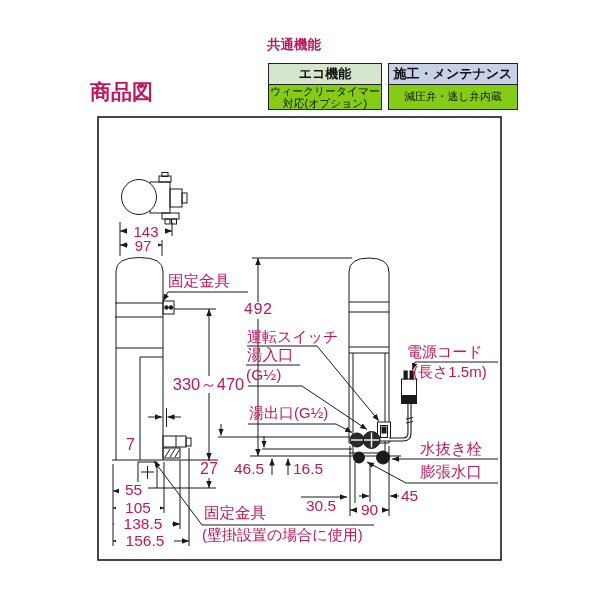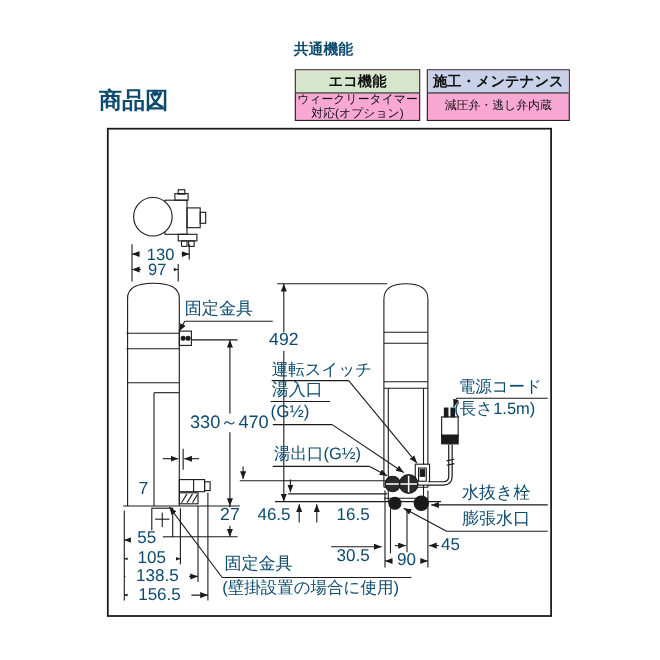--- a/index.html
+++ b/index.html
@@ -1,24 +1,24 @@
 <!DOCTYPE html>
 <html><head>
 <meta charset="utf-8">
 <style>
   html,body{margin:0;padding:0;background:#fff;}
   #stage{position:relative;width:600px;height:600px;background:#fff;overflow:hidden;
          font-family:"Liberation Sans","DejaVu Sans",sans-serif;color:#111;}
   #lineart{position:absolute;left:0;top:0;z-index:1;}
-  .txt{position:absolute;z-index:2;line-height:1.05;white-space:nowrap;color:#0c4a6e;}
+  .txt{position:absolute;z-index:2;line-height:1.05;white-space:nowrap;color:#be185d;}
   .ctr{text-align:center;}
   .wbg{background:#fff;}
   .b{font-weight:bold;}
   
-  .fbox{position:absolute;z-index:2;border:1.3px solid #222;background:#f9a8d4;}
+  .fbox{position:absolute;z-index:2;border:1.3px solid #222;background:#84cc16;}
   .fbox .hd{border-bottom:1.3px solid #222;font-weight:bold;font-size:13px;
             text-align:center;line-height:20px;height:20px;}
   .fbox .bd{font-size:10.8px;text-align:center;padding-top:1px;line-height:11.5px;}
   .model{border-bottom:1.6px solid #111;padding:0 3px 2px 1px;}
 </style>
 </head>
 <body>
 
 <div id="stage">
 
@@ -189,41 +189,41 @@
   </div>
 
   <div class="fbox" style="left:388px;top:63px;width:128px;height:45px;">
     <div class="hd" style="background:#c9d1e8">施工・メンテナンス</div>
     <div class="bd" style="line-height:21px;">減圧弁・逃し弁内蔵</div>
   </div>
 
   <div class="txt b" style="left:90px;top:81px;font-size:21px;">商品図</div>
 
 
-  <div class="txt ctr wbg" style="left:127px;top:224px;width:38px;font-size:15px;">130</div>
+  <div class="txt ctr wbg" style="left:127px;top:224px;width:38px;font-size:15px;">143</div>
   <div class="txt ctr wbg" style="left:128px;top:238px;width:30px;font-size:15px;">97</div>
-  <div class="txt ctr wbg" style="left:241px;top:302px;width:34px;font-size:16px;">492</div>
+  <div class="txt ctr wbg" style="left:241px;top:302px;width:34px;font-size:16px;font-family:Liberation Mono, monospace;">492</div>
   <div class="txt ctr wbg" style="left:169px;top:376px;width:79px;font-size:16.5px;">330～470</div>
   <div class="txt" style="left:126px;top:437px;font-size:16px;">7</div>
   <div class="txt ctr wbg" style="left:196px;top:461px;width:26px;font-size:16px;">27</div>
   <div class="txt" style="left:234px;top:461px;font-size:15.5px;">46.5</div>
-  <div class="txt" style="left:306px;top:461px;font-size:15.5px;">16.5</div>
+  <div class="txt" style="left:293px;top:461px;font-size:15.5px;">16.5</div>
   <div class="txt ctr wbg" style="left:119px;top:482px;width:29px;font-size:15.5px;">55</div>
   <div class="txt ctr wbg" style="left:116px;top:500px;width:44px;font-size:15.5px;">105</div>
   <div class="txt ctr wbg" style="left:114px;top:516px;width:58px;font-size:15.5px;">138.5</div>
   <div class="txt ctr wbg" style="left:116px;top:533px;width:58px;font-size:15.5px;">156.5</div>
   <div class="txt" style="left:306px;top:498px;font-size:15.5px;">30.5</div>
   <div class="txt ctr wbg" style="left:369px;top:488px;width:21px;font-size:15.5px;margin-left:30px;">45</div>
   <div class="txt ctr wbg" style="left:357px;top:502px;width:25px;font-size:15.5px;">90</div>
 
   <div class="txt" style="left:168px;top:273px;font-size:15.5px;">固定金具</div>
   <div class="txt" style="left:247px;top:329px;font-size:15px;">運転スイッチ</div>
   <div class="txt" style="left:247px;top:347px;font-size:15.5px;">湯入口</div>
   <div class="txt" style="left:246px;top:367px;font-size:15.5px;">(G½)</div>
   <div class="txt" style="left:249px;top:405px;font-size:15px;text-align:right;">湯出口(G½)</div>
-  <div class="txt" style="left:417px;top:344px;font-size:15px;">電源コード</div>
+  <div class="txt" style="left:407px;top:344px;font-size:15px;">電源コード</div>
   <div class="txt" style="left:413px;top:364px;font-size:15px;">(長さ1.5m)</div>
   <div class="txt" style="left:420px;top:441px;font-size:15.5px;">水抜き栓</div>
   <div class="txt" style="left:420px;top:464px;font-size:15.5px;">膨張水口</div>
   <div class="txt" style="left:204px;top:505px;font-size:15.5px;">固定金具</div>
   <div class="txt" style="left:202px;top:527px;font-size:15px;">(壁掛設置の場合に使用)</div>
 
 </div>
 
 </body></html>

